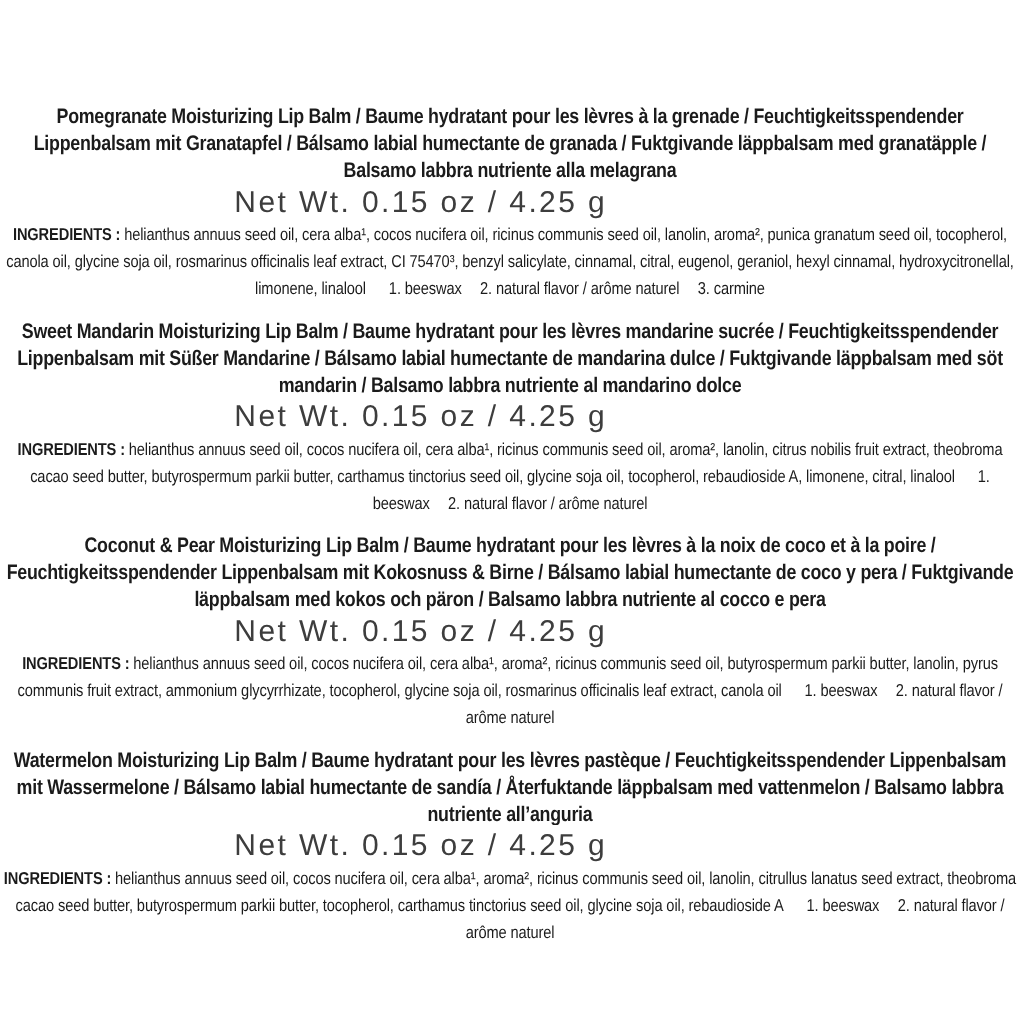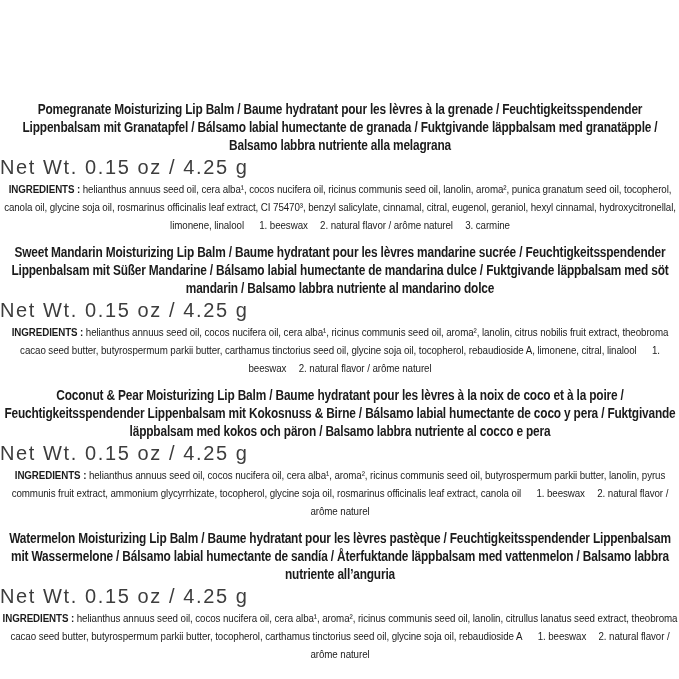--- a/index.html
+++ b/index.html
@@ -9,21 +9,21 @@
   }
   body {
     width: 679px;
     height: 679px;
     overflow: hidden;
     font-family: "Liberation Sans", sans-serif;
     -webkit-font-smoothing: antialiased;
   }
   .sheet {
     width: 561px;
-    padding-top: 100px;
+    padding-top: 68px;
     box-sizing: border-box;
   }
   .section {
     margin-bottom: 9px;
   }
   
   .cond {
     width: 800px;
     margin-left: -60.5px;
     transform: scaleX(0.8487);
@@ -36,21 +36,21 @@
     letter-spacing: -0.2px;
     color: #1b1b1b;
     text-align: center;
   }
   .netwt {
     font-size: 20px;
     line-height: 24px;
     font-weight: normal;
     letter-spacing: 1.6px;
     color: #3d3d3d;
-    text-align: left;
+    text-align: center;
     margin: 1px 0 1px 0;
   }
   .ingredients {
     font-size: 11.5px;
     line-height: 18px;
     font-weight: normal;
     letter-spacing: -0.1px;
     color: #1b1b1b;
     text-align: center;
   }

